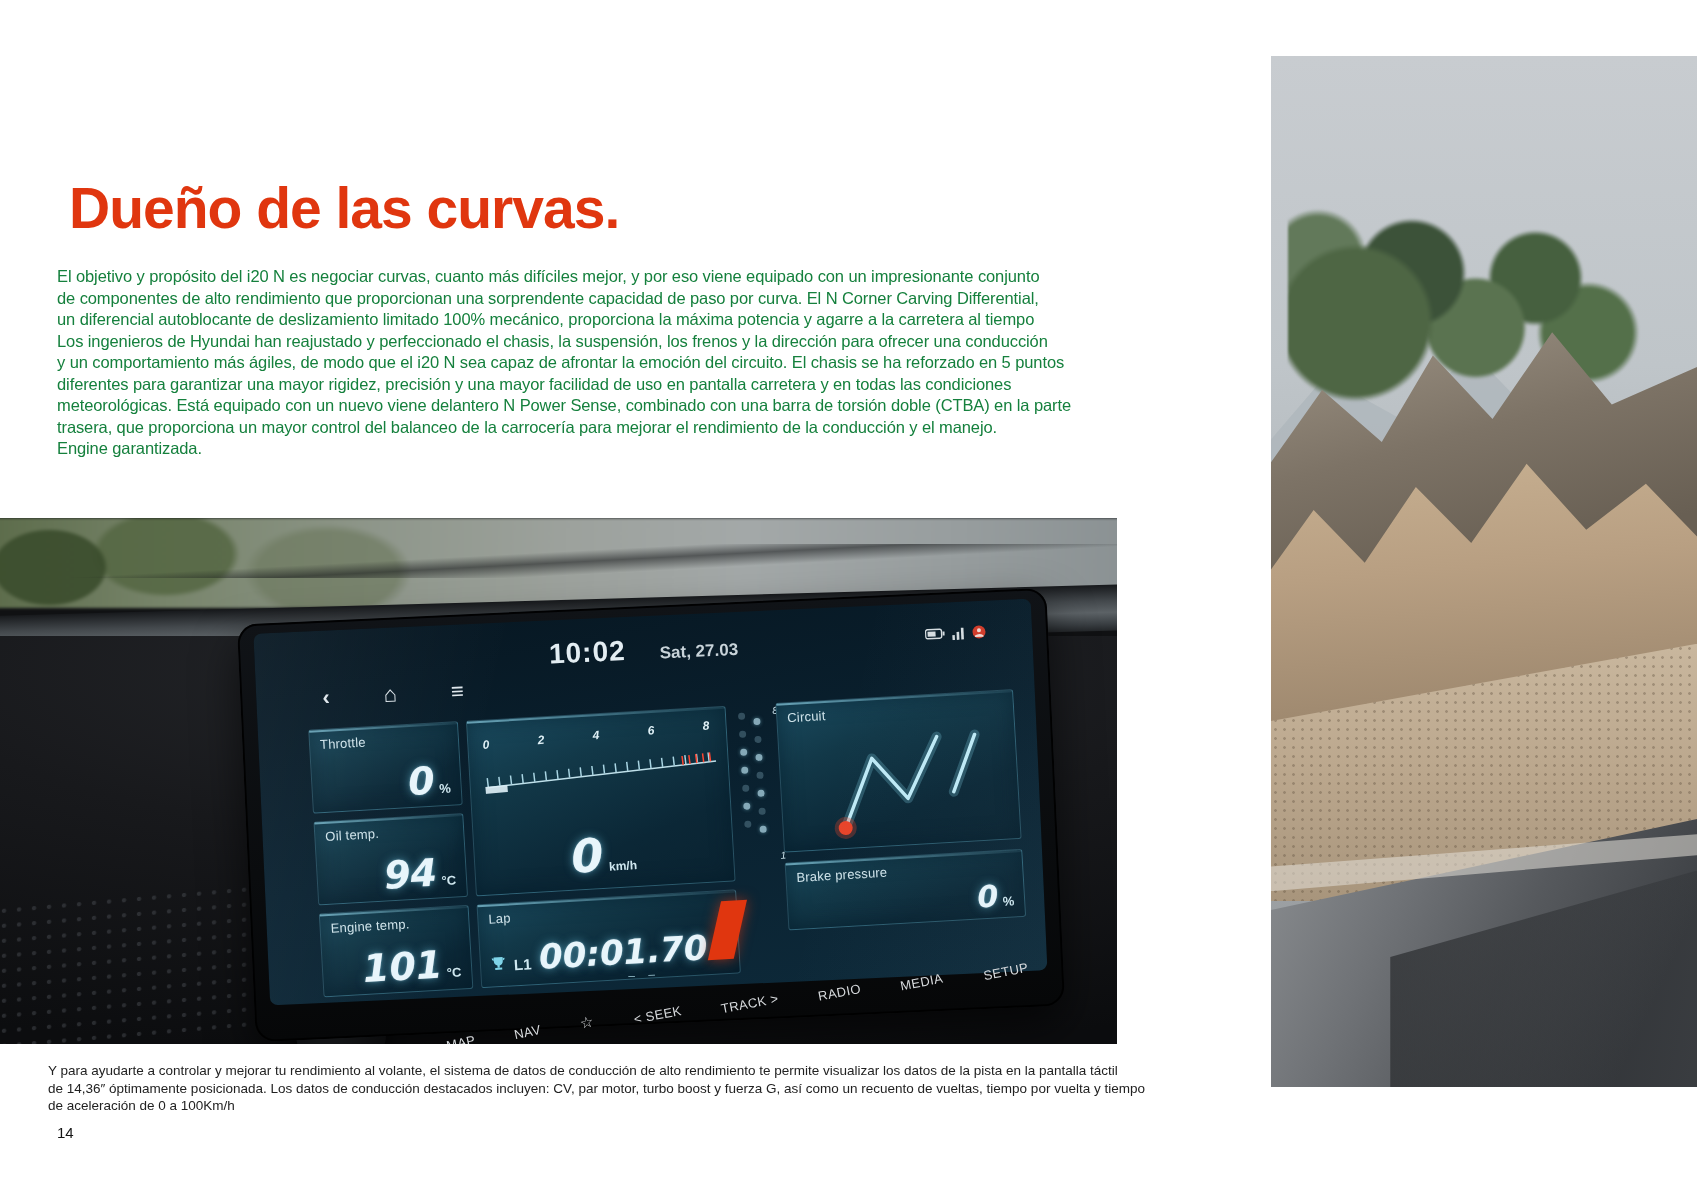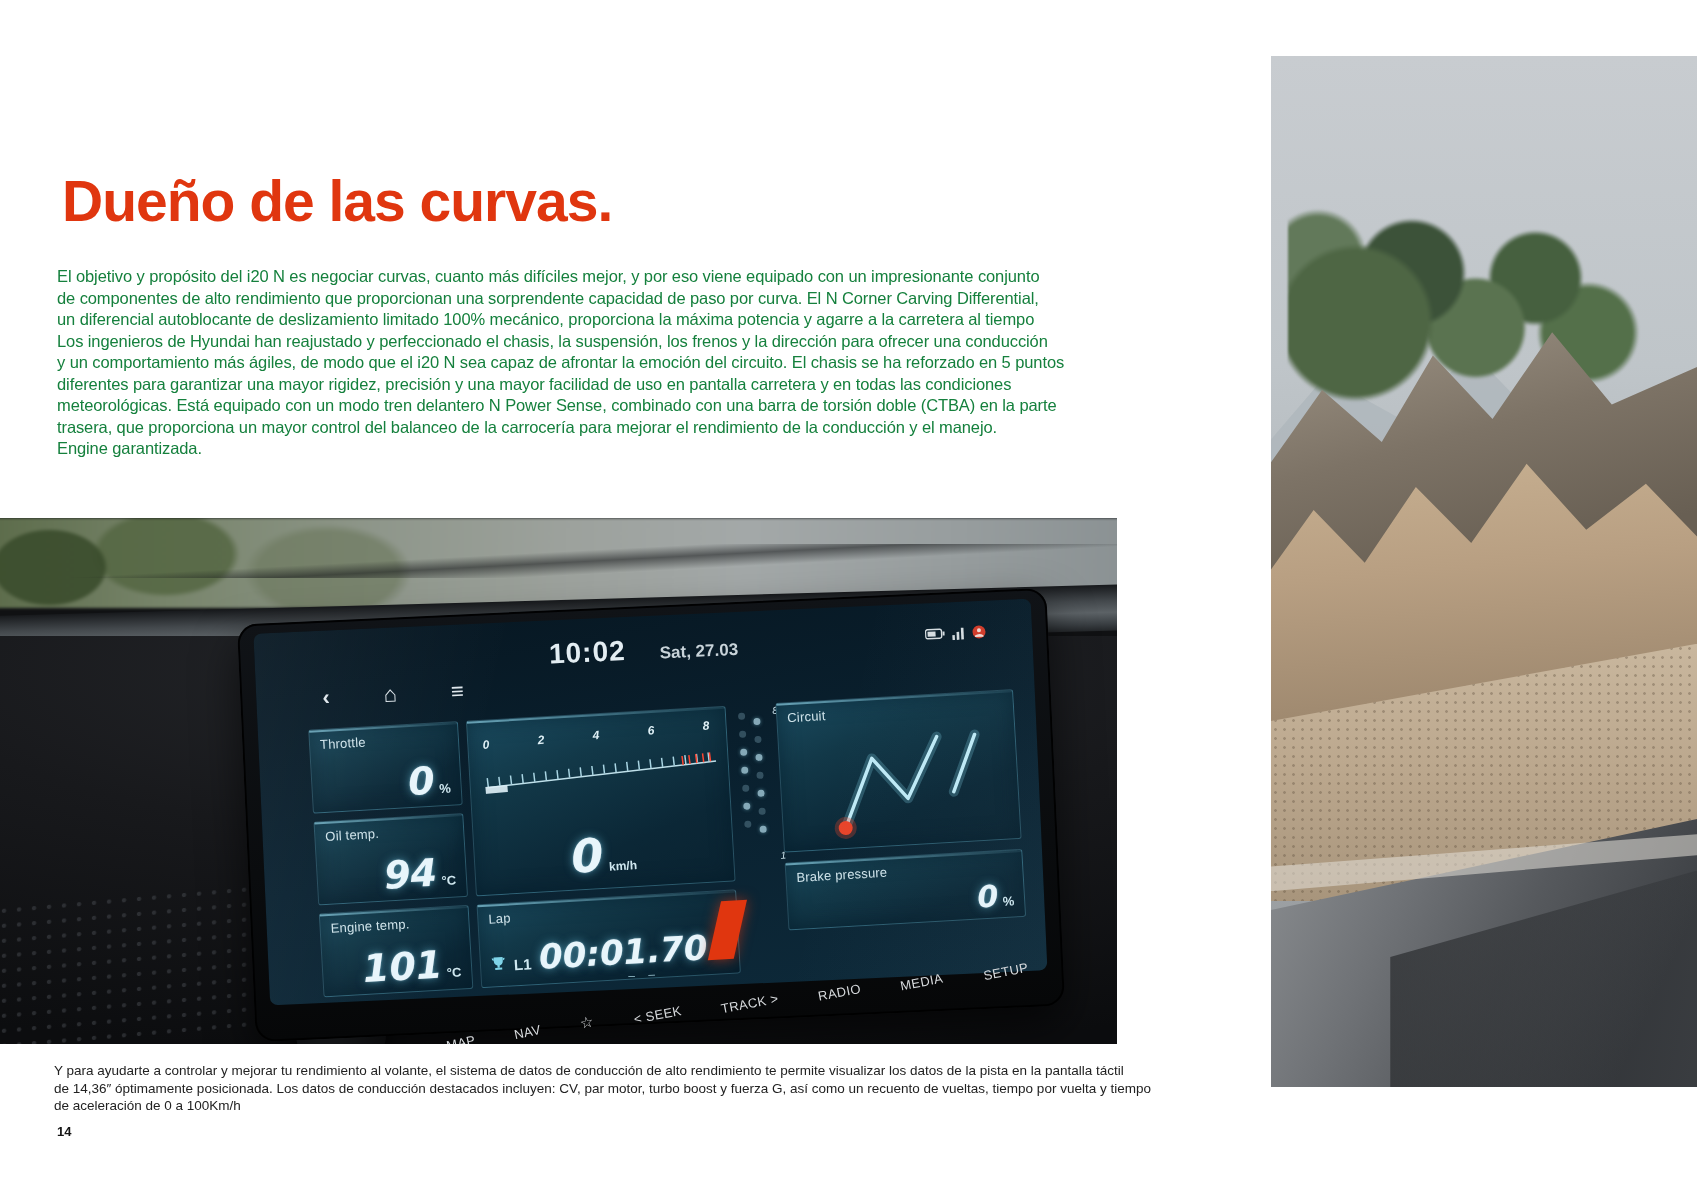--- a/index.html
+++ b/index.html
@@ -1,27 +1,27 @@
 <!DOCTYPE html>
 <html><head>
 <meta charset="utf-8">
 <style>
   html,body{margin:0;padding:0;background:#ffffff;}
   .page{position:relative;width:1697px;height:1200px;background:#ffffff;overflow:hidden;
         font-family:"Liberation Sans",sans-serif;color:#1e1e20;}
 
   
   .title{position:absolute;left:54px;top:160px;font-size:57px;font-weight:bold;
-         color:#e0360f;letter-spacing:-1px;margin:8px;}
+         color:#e0360f;letter-spacing:-1px;margin:15px;}
   .bodytext{position:absolute;left:57px;top:266px;font-size:16.5px;line-height:21.5px;
             letter-spacing:-0.1px;color:#15803d;}
   .bodytext div{white-space:nowrap;}
-  .caption{position:absolute;left:54px;top:1062px;font-size:13.5px;line-height:17.5px;color:#222;}
+  .caption{position:absolute;left:48px;top:1062px;font-size:13.5px;line-height:17.5px;color:#222;}
   .caption div{white-space:nowrap;}
-  .page-num{position:absolute;left:57px;top:1124px;font-size:13px;font-weight:bold;color:#151515;}
+  .page-num{position:absolute;left:57px;top:1124px;font-size:15px;font-weight:normal;color:#151515;}
 
   
   .photo-main{position:absolute;left:0;top:518px;width:1117px;height:526px;overflow:hidden;
               background:#101113;}
   .ws-scene{position:absolute;left:-20px;top:0;width:1160px;height:90px;
     background:
       radial-gradient(90px 60px at 6% 55%, rgba(58,76,44,.9) 0 60%, transparent 65%),
       radial-gradient(120px 70px at 16% 40%, rgba(84,102,66,.85) 0 55%, transparent 62%),
       radial-gradient(140px 80px at 30% 60%, rgba(110,122,96,.7) 0 50%, transparent 60%),
       linear-gradient(92deg,#5a6a48 0%,#77846a 16%,#8e968a 34%,#9ca19c 50%,#a3a8a8 66%,#979d9e 84%,#899092 100%);
@@ -170,21 +170,21 @@
 
   <h1 class="title">Dueño de las curvas.</h1>
 
   <div class="bodytext">
     <div>El objetivo y propósito del i20 N es negociar curvas, cuanto más difíciles mejor, y por eso viene equipado con un impresionante conjunto</div>
     <div>de componentes de alto rendimiento que proporcionan una sorprendente capacidad de paso por curva. El N Corner Carving Differential,</div>
     <div>un diferencial autoblocante de deslizamiento limitado 100% mecánico, proporciona la máxima potencia y agarre a la carretera al tiempo</div>
     <div>Los ingenieros de Hyundai han reajustado y perfeccionado el chasis, la suspensión, los frenos y la dirección para ofrecer una conducción</div>
     <div>y un comportamiento más ágiles, de modo que el i20 N sea capaz de afrontar la emoción del circuito. El chasis se ha reforzado en 5 puntos</div>
     <div>diferentes para garantizar una mayor rigidez, precisión y una mayor facilidad de uso en pantalla carretera y en todas las condiciones</div>
-    <div>meteorológicas. Está equipado con un modo tren delantero N Power Sense, combinado con una barra de torsión doble (CTBA) en la parte</div>
+    <div>meteorológicas. Está equipado con un nuevo viene delantero N Power Sense, combinado con una barra de torsión doble (CTBA) en la parte</div>
     <div>trasera, que proporciona un mayor control del balanceo de la carrocería para mejorar el rendimiento de la conducción y el manejo.</div>
     <div>Engine garantizada.</div>
   </div>
 
   <div class="photo-main">
     <div class="ws-scene"></div>
     <div class="ws-wiper"></div>
     <div class="dash-top"></div>
     <div class="dash-body"></div>
     <div class="grille"></div>

